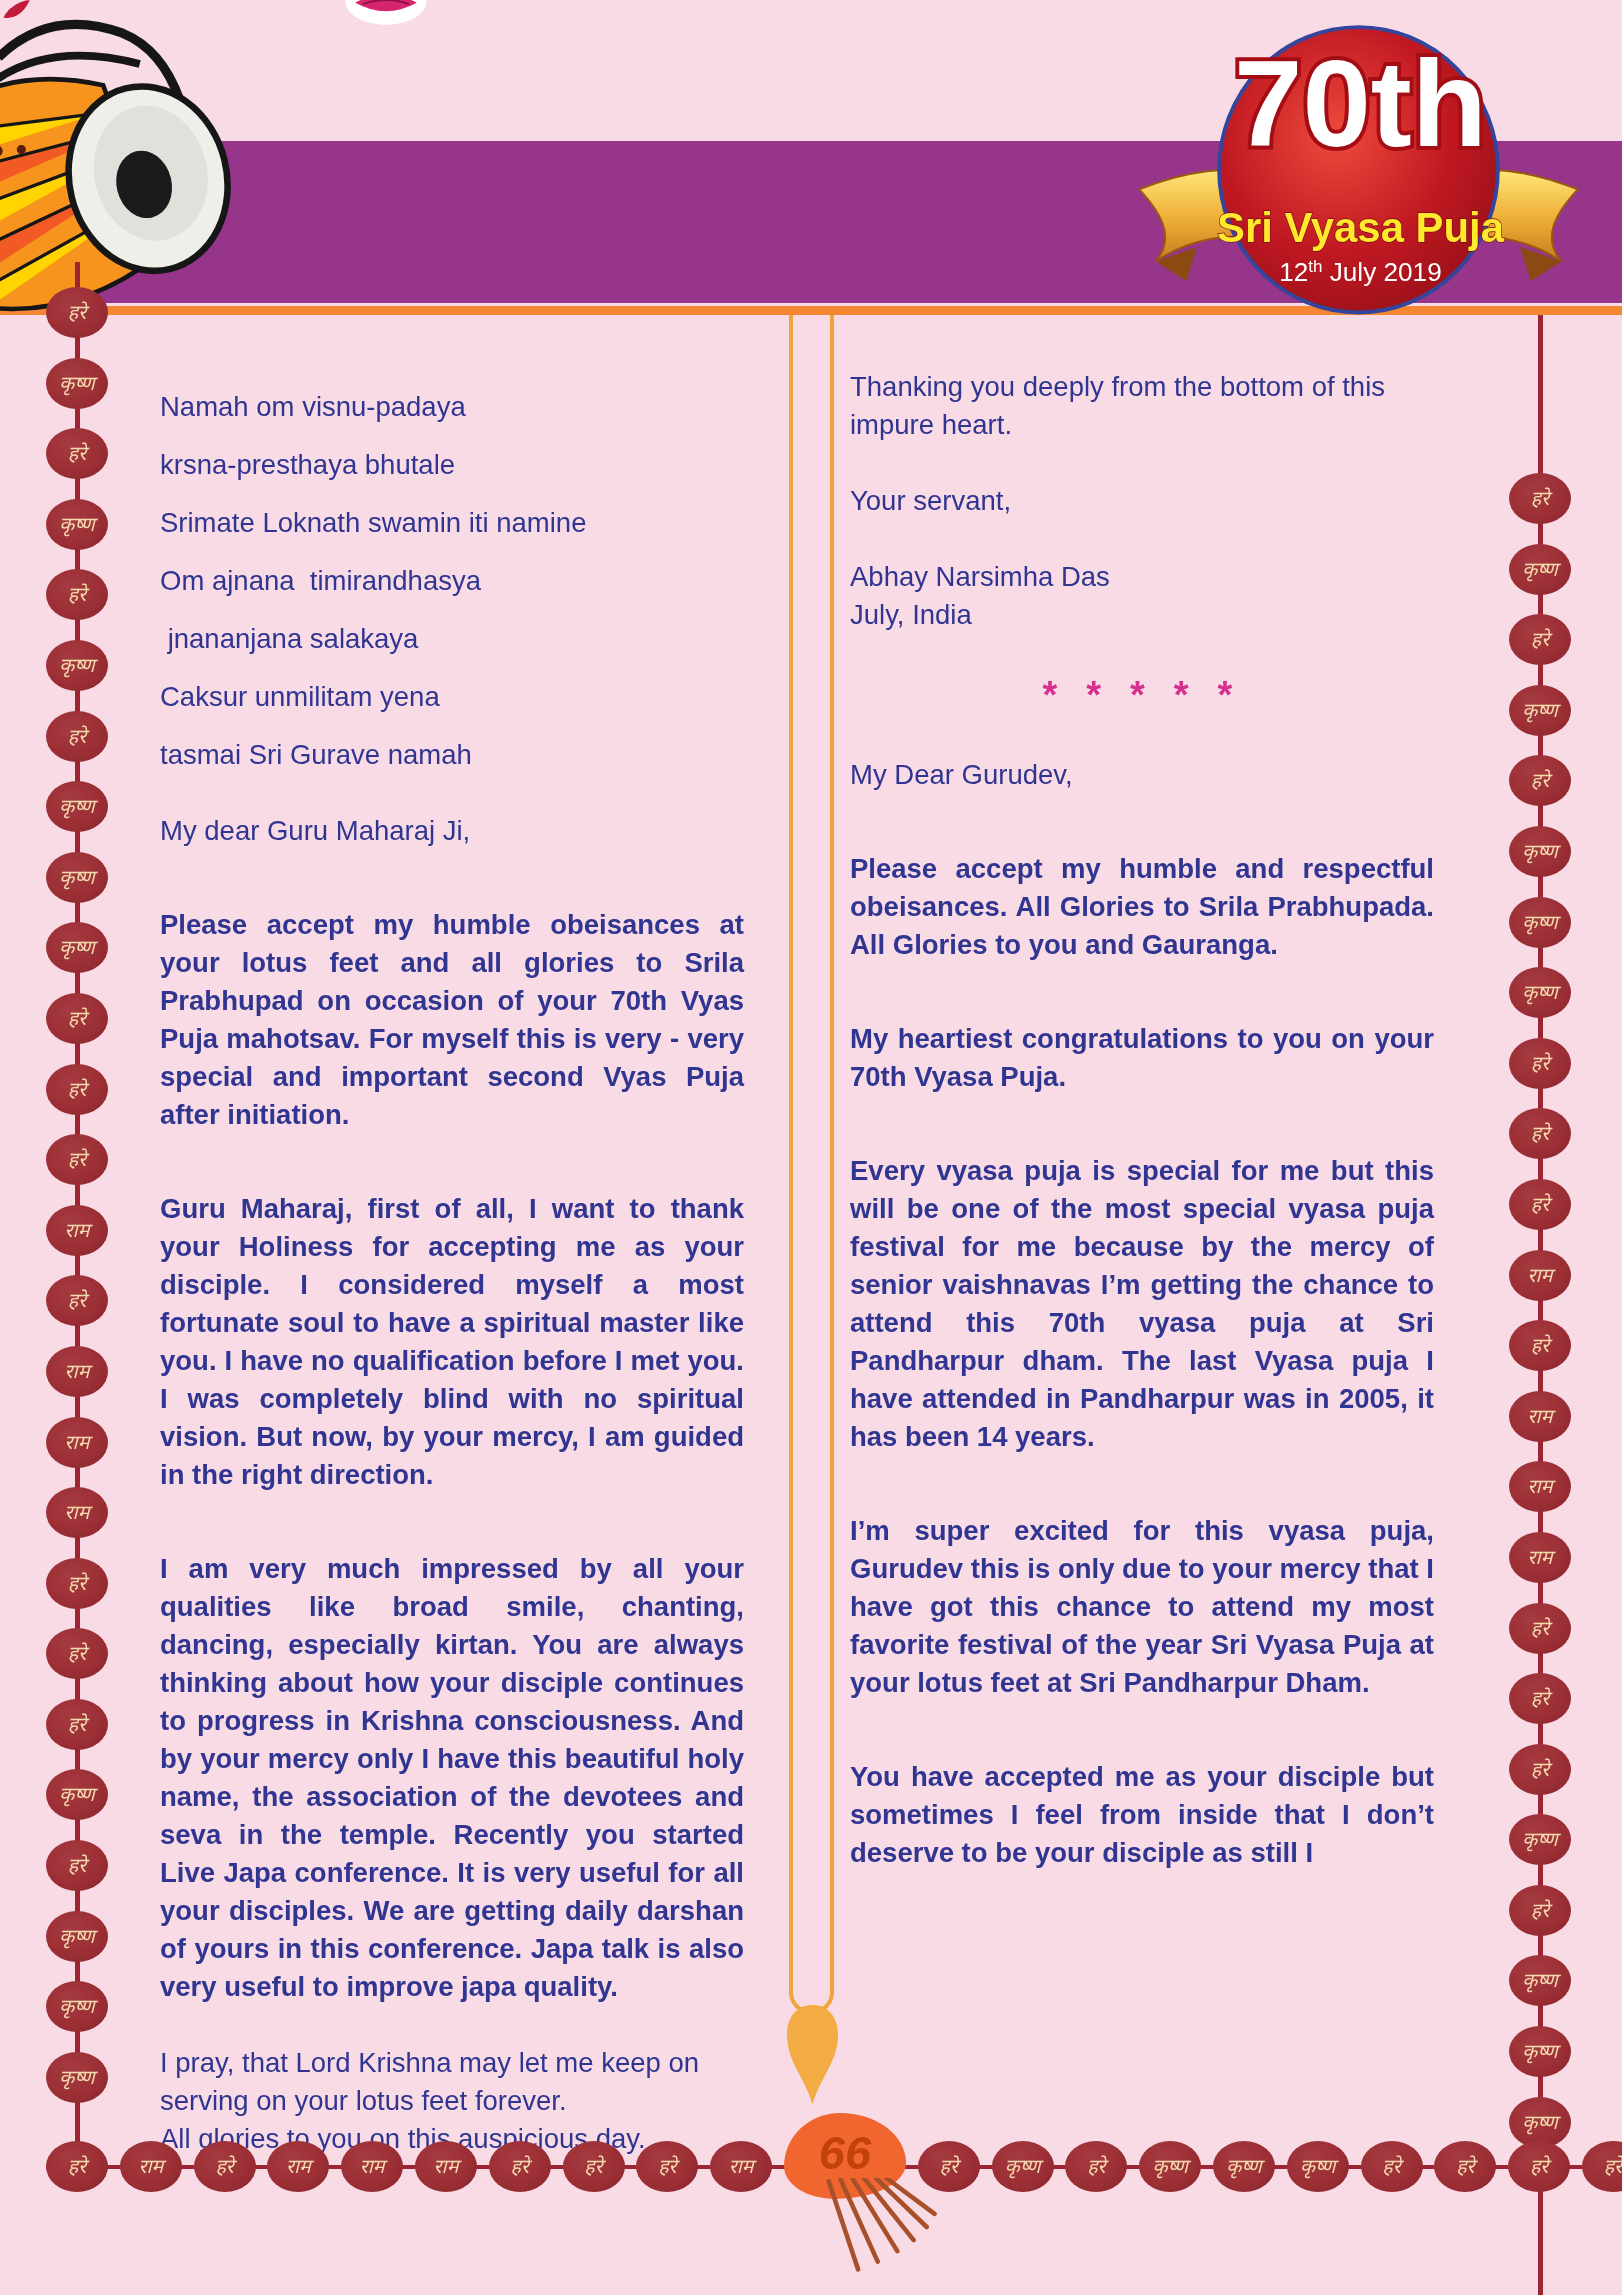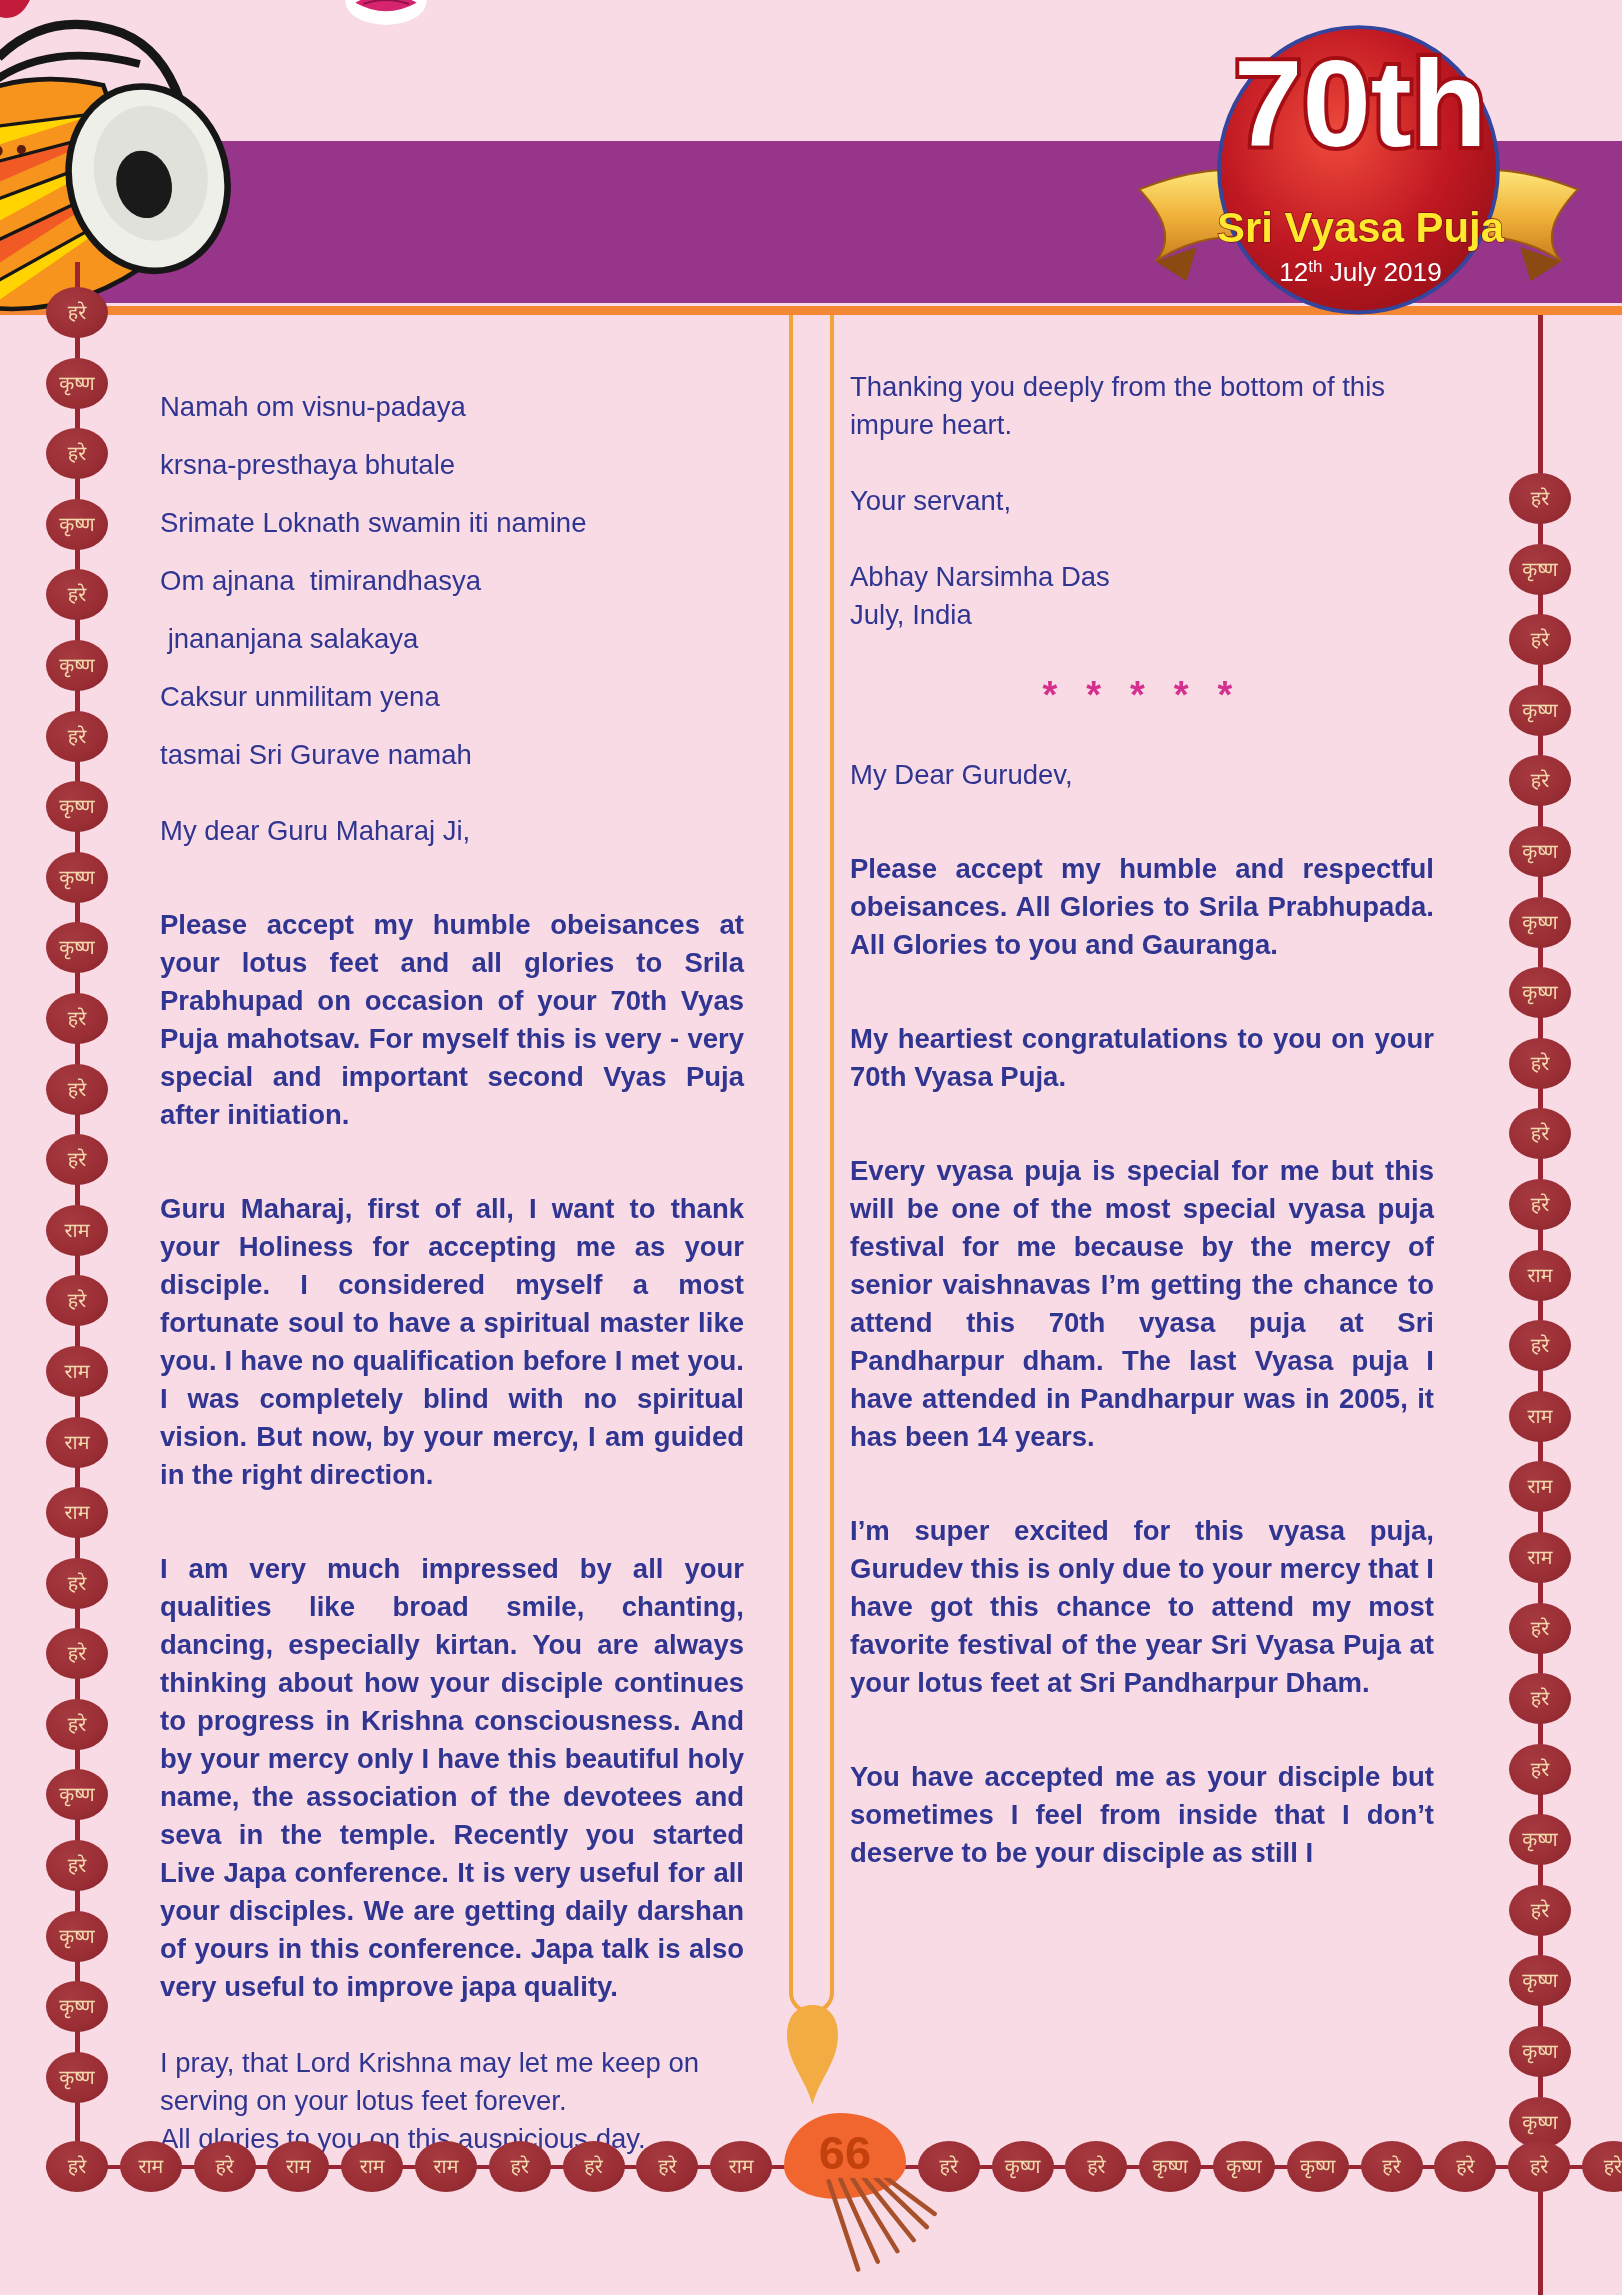--- a/index.html
+++ b/index.html
@@ -1,18 +1,18 @@
 <!DOCTYPE html>
 <html style="font-size:10.5px"><head>
 <meta charset="utf-8">
 <style>
   html,body{margin:0;padding:0;}
   body{width:1622px;height:2295px;position:relative;overflow:hidden;
        font-family:"Liberation Sans", sans-serif;background:#F9DBE6;}
-  .page{position:absolute;inset:0;background:#F9DBE6;overflow:hidden;}
+  .page{position:absolute;inset:0;background:#F9DBE6;overflow:hidden;border-radius:32px;}
 
   
   .purple-band{position:absolute;left:0;top:141px;width:100%;height:162px;background:#97358B;}
   .orange-rule{position:absolute;left:0;top:306px;width:100%;height:9.2px;background:#F58634;}
 
   .drum-wrap{position:absolute;left:-7.9px;top:-9.2px;width:262px;height:334px;}
   .lips-wrap{position:absolute;left:337px;top:-3.9px;width:98px;height:33px;}
   .corner-tassel{position:absolute;left:0;top:0;width:39px;height:26px;}
 
   .badge-wrap{position:absolute;left:1126px;top:18.3px;width:465px;height:301px;}
@@ -26,21 +26,21 @@
   .verse div{white-space:pre;margin-top:20px;}
   .salutation{margin-top:38px;}
   .para{margin-top:56px;text-align:justify;font-weight:bold;}
   .para-noj{margin-top:38px;}
   .sig{margin-top:38px;}
   .sep-stars{margin-top:42px;text-align:center;color:#D6308F;font-size:38px;
              letter-spacing:9.2px;font-weight:bold;}
   .after-stars{margin-top:42px;}
 
   
-  .chain{position:absolute;}
+  .chain{position:absolute;font-style:italic;}
   .chain .bead{display:block;width:62px;height:51px;border-radius:50%;
       background:radial-gradient(ellipse at 40% 35%, #A63A41 0%, #9C2F36 55%, #88242B 100%);
       color:#F3D9AC;font-size:19.6px;line-height:51px;text-align:center;
       font-family:"DejaVu Sans", sans-serif;}
   .chain-v{width:62px;display:flex;flex-direction:column;}
   .chain-v .bead{margin-bottom:19.6px;}
   .chain-v::before{content:"";position:absolute;left:29px;top:0;bottom:0;width:4.6px;background:#9B2533;}
   .chain-left{left:46px;top:262px;padding-top:25px;height:1898px;}
   .chain-right{left:1509px;top:315px;padding-top:158px;height:1878px;}
   .chain-v .bead{position:relative;z-index:1;}

